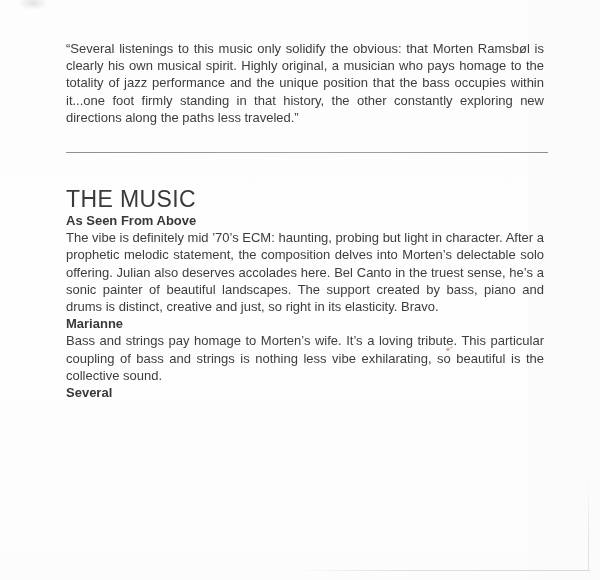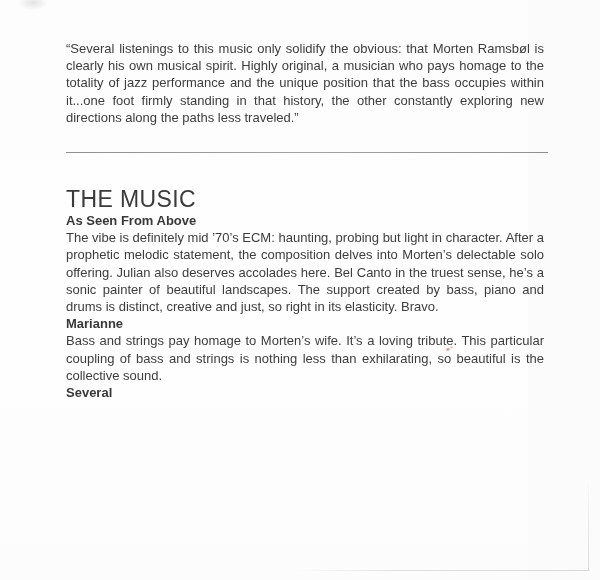--- a/index.html
+++ b/index.html
@@ -85,21 +85,21 @@
 
     <div class="music-heading">THE MUSIC</div>
 
     <div class="track">
       <div class="track-title">As Seen From Above</div>
       <p class="track-desc">The vibe is definitely mid ’70’s ECM: haunting, probing but light in character. After a prophetic melodic statement, the composition delves into Morten’s delectable solo offering. Julian also deserves accolades here. Bel Canto in the truest sense, he’s a sonic painter of beautiful landscapes. The support created by bass, piano and drums is distinct, creative and just, so right in its elasticity. Bravo.</p>
     </div>
 
     <div class="track">
       <div class="track-title">Marianne</div>
-      <p class="track-desc">Bass and strings pay homage to Morten’s wife. It’s a loving tribute. This particular coupling of bass and strings is nothing less than exhilarating, so beautiful is the collective sound.</p>
+      <p class="track-desc">Bass and strings pay homage to Morten’s wife. It’s a loving tribute. This particular coupling of bass and strings is nothing less vibe exhilarating, so beautiful is the collective sound.</p>
     </div>
 
     <div class="track">
       <div class="track-title">Several</div>
     </div>
 
   </div>
 
   <div class="dust-speck"></div>
 

